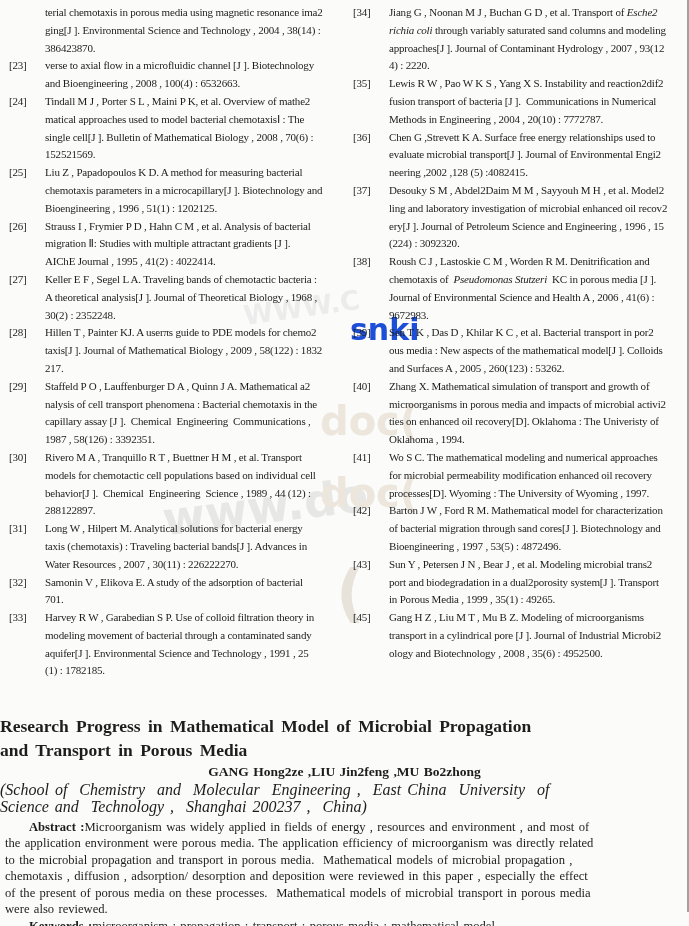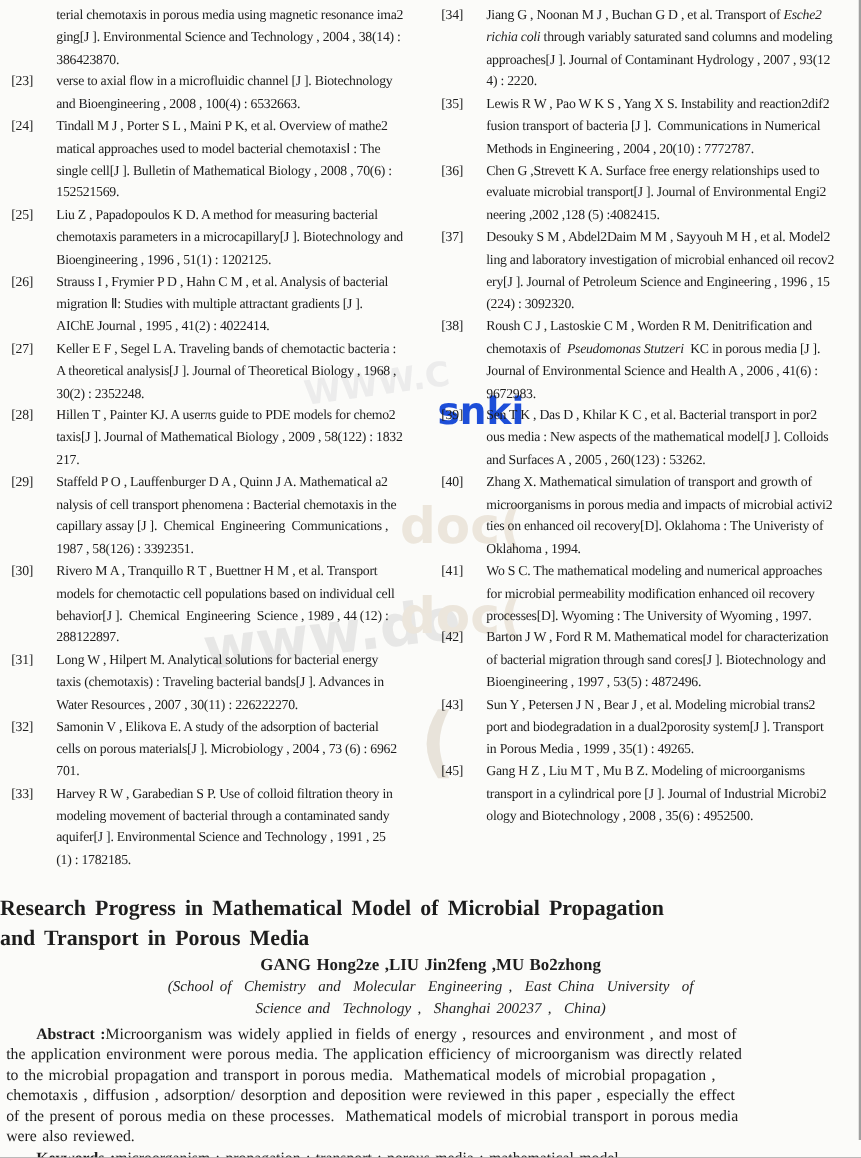--- a/index.html
+++ b/index.html
@@ -17,21 +17,21 @@
   #col-left{left:8px;width:339px}
   #col-right{left:352px;width:337px}
   .ref{position:relative;padding-left:37px}
   .ref-num{position:absolute;left:1px;top:0;line-height:17.8px}
   .ref-line{white-space:pre;height:17.8px;line-height:17.8px;overflow:hidden}
   .ref-line i{font-style:italic}
   
   .bottom{position:absolute;left:0;top:714px;width:689px}
   .title-line{font-weight:bold;font-size:17.5px;line-height:24px;word-spacing:3px;white-space:pre}
   .authors{font-weight:bold;font-size:13.5px;line-height:18px;text-align:center;word-spacing:1px;margin-top:1px;white-space:pre}
-  .affil{font-style:italic;font-size:12px;line-height:17px;text-align:center;word-spacing:2px;white-space:pre}
+  .affil{font-style:italic;font-size:16px;line-height:17px;text-align:left;word-spacing:2px;white-space:pre}
   .abstract{margin-top:4px;padding-left:5px;font-size:12.6px}
   .abs-line{white-space:pre;height:16.4px;line-height:16.4px;overflow:hidden;word-spacing:1.2px}
   .abs-indent{padding-left:24px}
   .b{font-weight:bold}
   
   .edge-line{position:absolute;top:0;right:0;width:2px;height:912px;background:#6e6e6e;opacity:.65}
 </style>
 </head>
 <body>
 
@@ -104,21 +104,20 @@
       </div>
       <div class="ref">
         <span class="ref-num">[31]</span>
         <div class="ref-line"><span>Long W , Hilpert M. Analytical solutions for bacterial energy</span></div>
         <div class="ref-line"><span>taxis (chemotaxis) : Traveling bacterial bands[J ]. Advances in</span></div>
         <div class="ref-line"><span>Water Resources , 2007 , 30(11) : 226222270.</span></div>
       </div>
       <div class="ref">
         <span class="ref-num">[32]</span>
         <div class="ref-line"><span>Samonin V , Elikova E. A study of the adsorption of bacterial</span></div>
-        <div class="ref-line"><span>cells on porous materials[J ]. Microbiology , 2004 , 73 (6) : 6962</span></div>
         <div class="ref-line"><span>701.</span></div>
       </div>
       <div class="ref">
         <span class="ref-num">[33]</span>
         <div class="ref-line"><span>Harvey R W , Garabedian S P. Use of colloid filtration theory in</span></div>
         <div class="ref-line"><span>modeling movement of bacterial through a contaminated sandy</span></div>
         <div class="ref-line"><span>aquifer[J ]. Environmental Science and Technology , 1991 , 25</span></div>
         <div class="ref-line"><span>(1) : 1782185.</span></div>
       </div>
     </div>

